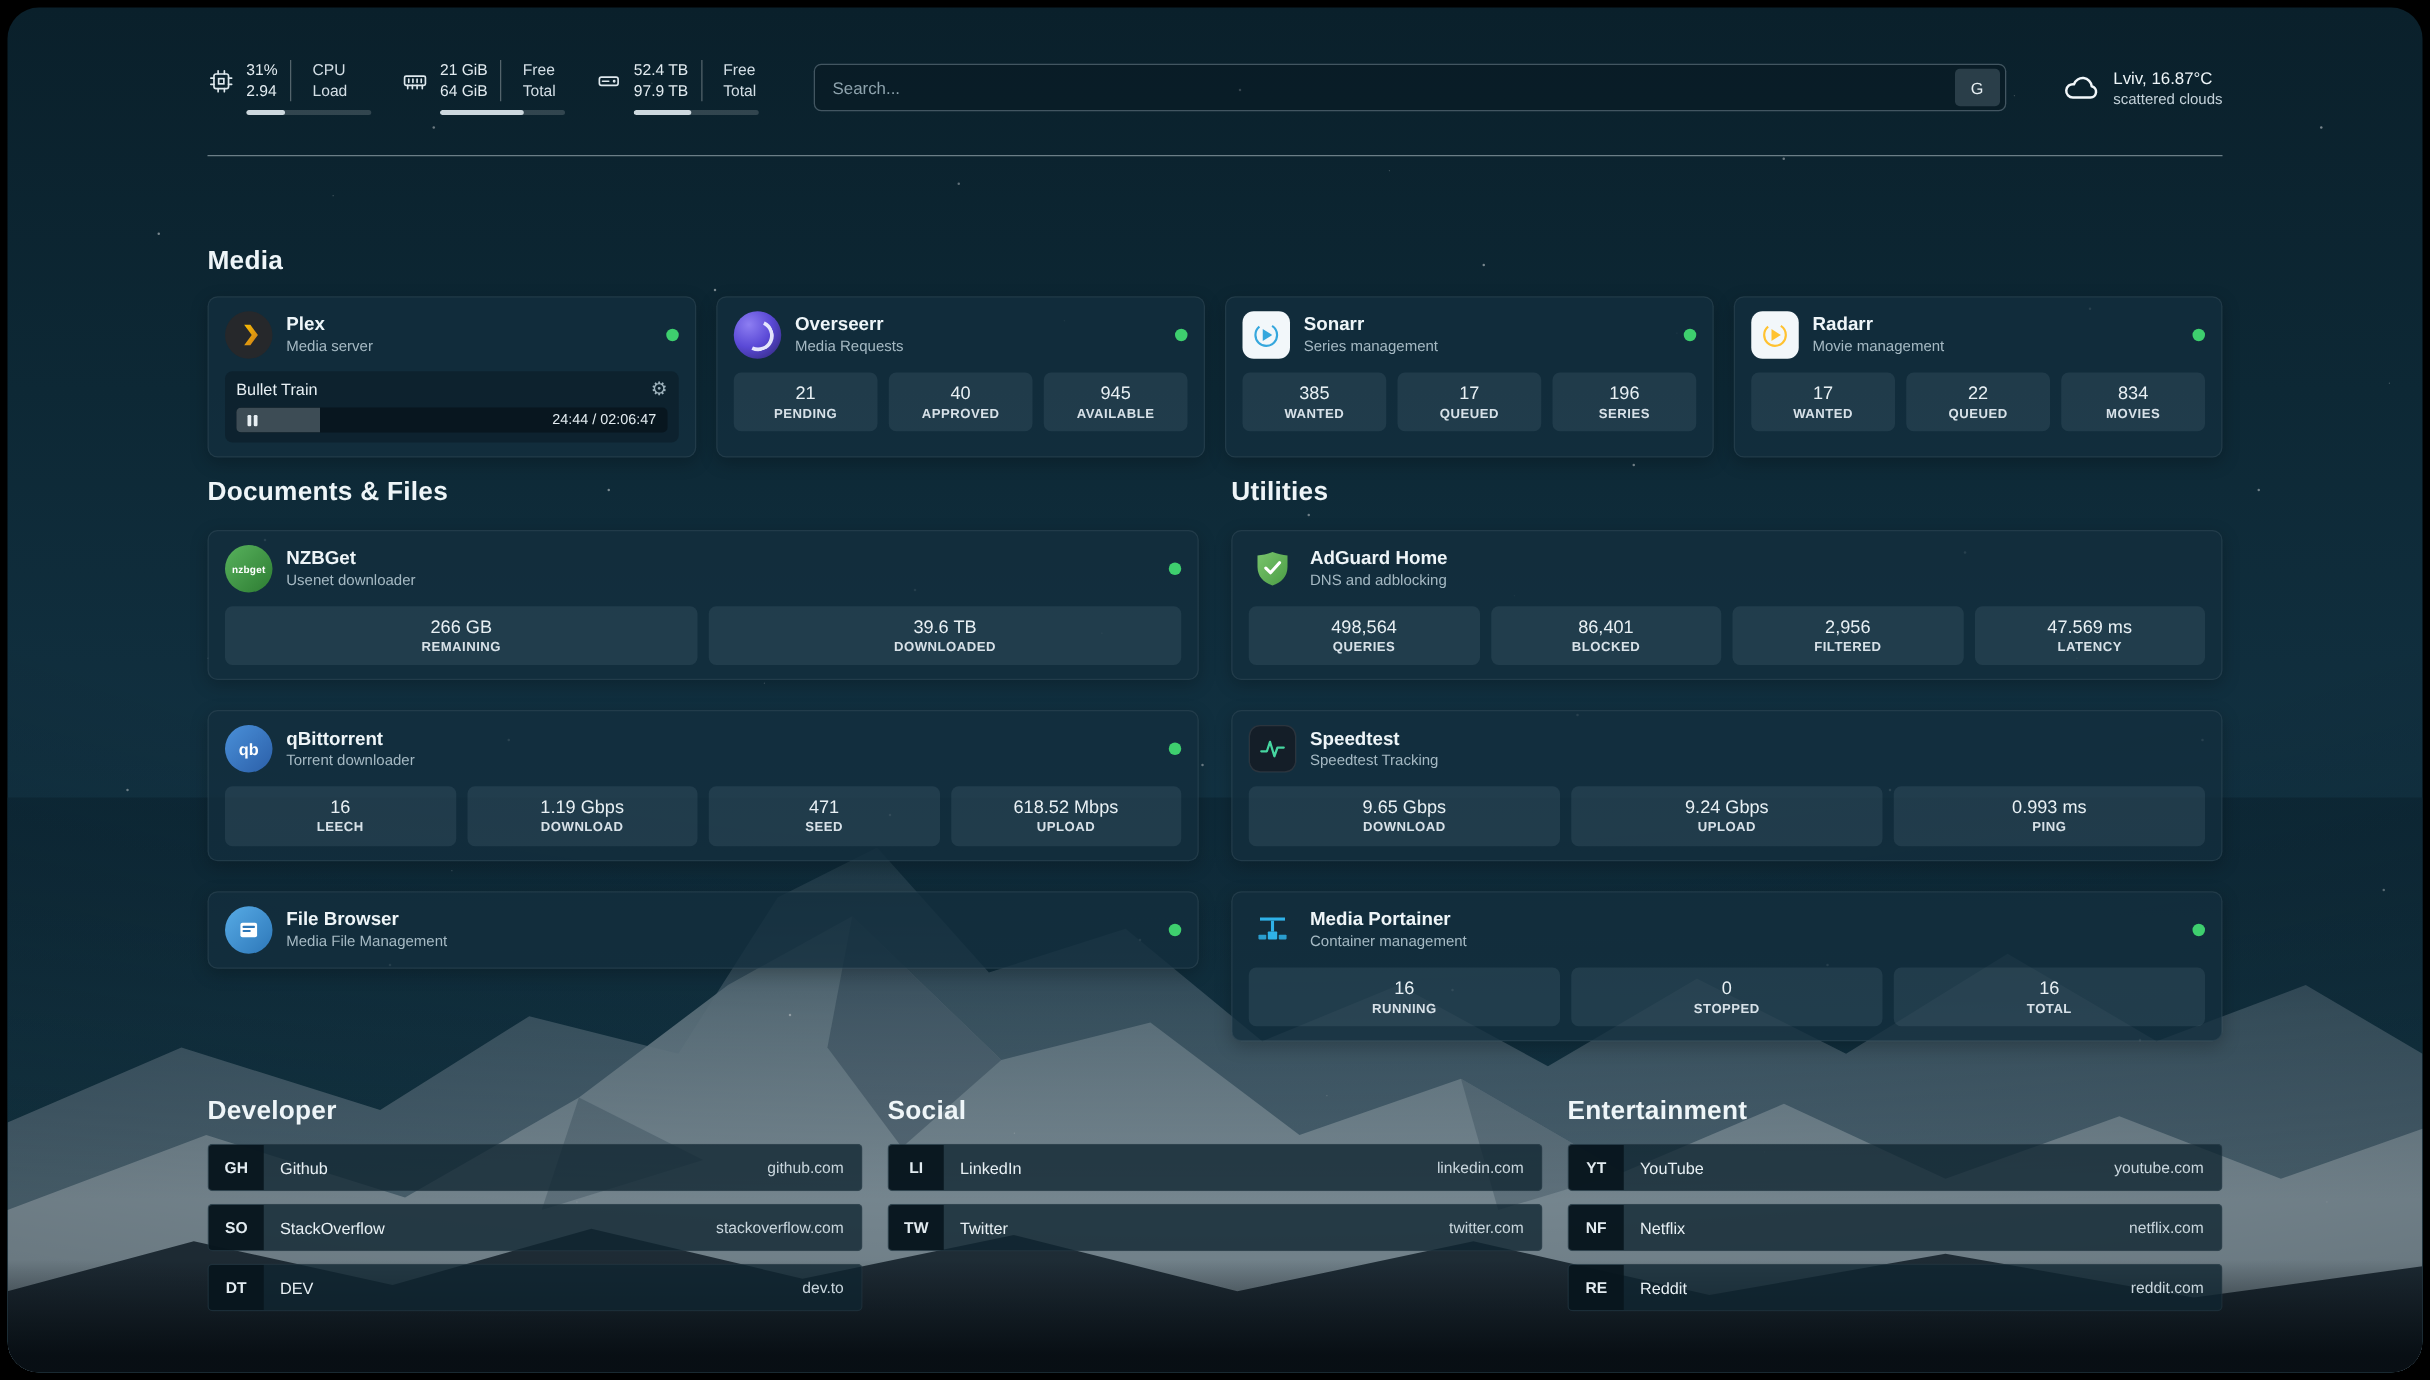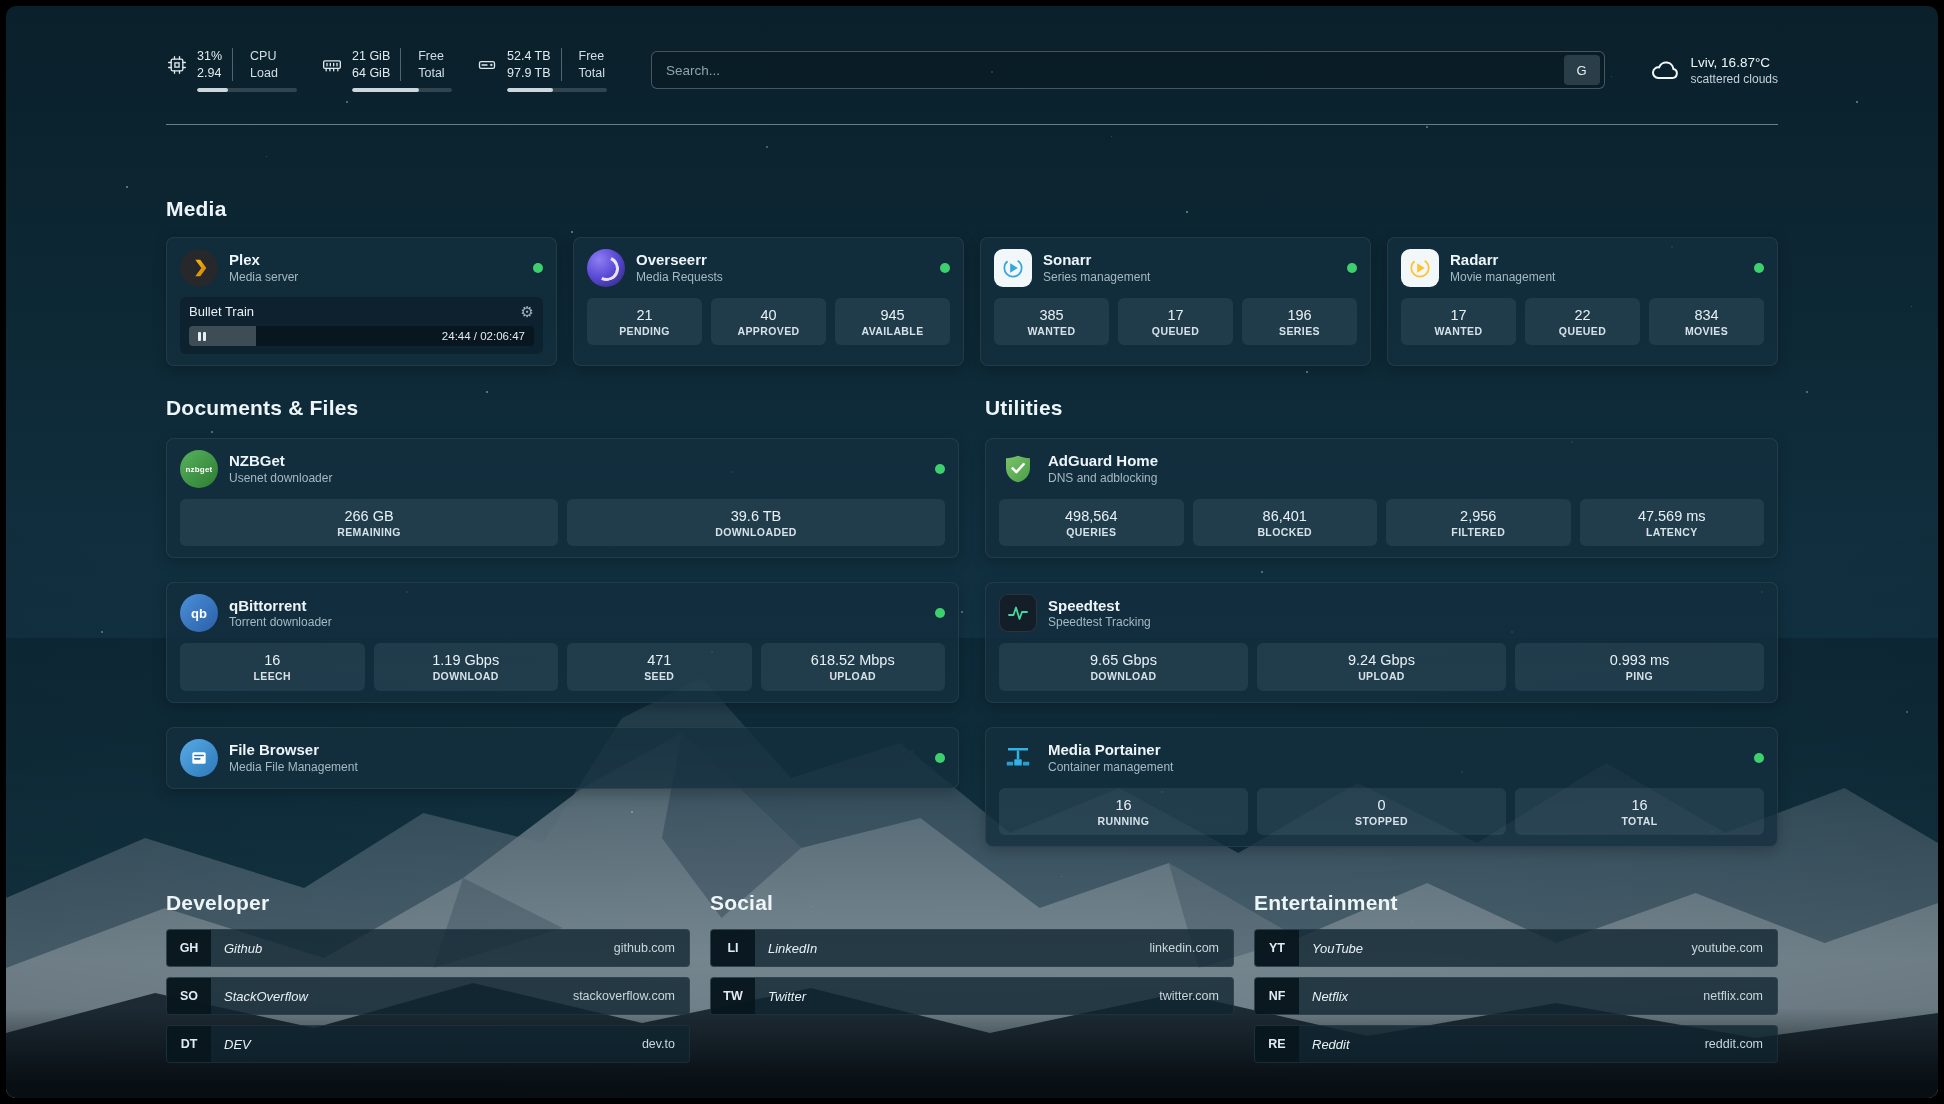--- a/index.html
+++ b/index.html
@@ -1,18 +1,18 @@
 <!DOCTYPE html>
 <html><head>
 <meta charset="utf-8">
 <style>
   * { box-sizing: border-box; margin: 0; padding: 0; }
   html,body { background:#000; font-family:"Liberation Sans","DejaVu Sans",sans-serif; }
   .frame { position:relative; width:1944px; height:1104px; background:#000; overflow:hidden; }
-  .screen { position:absolute; inset:6px; border-radius:10px; overflow:hidden;
+  .screen { position:absolute; inset:6px; border-radius:25px; overflow:hidden;
     background:linear-gradient(180deg,#0a202b 0%,#0d2835 28%,#113040 55%,#153a4b 78%,#18404f 100%); }
 
   
   .mountains { position:absolute; left:0; right:0; bottom:0; height:460px; width:100%; }
   .haze { position:absolute; left:0; right:0; bottom:0; height:460px;
     background:linear-gradient(180deg, rgba(13,40,54,0.95) 0%, rgba(13,40,54,0.35) 38%, rgba(13,40,54,0) 70%); pointer-events:none; }
   .bottomfade { position:absolute; left:0; right:0; bottom:0; height:90px;
     background:linear-gradient(180deg, rgba(6,12,17,0) 0%, rgba(6,12,17,0.9) 85%); pointer-events:none; }
   .vignette { position:absolute; inset:0; pointer-events:none;
     background:radial-gradient(130% 95% at 50% 8%, rgba(0,0,0,0) 55%, rgba(0,0,0,0.28) 100%); }
@@ -86,21 +86,21 @@
   .np-row { display:flex; align-items:center; }
   .np-title { font-size:13px; color:#e8f0f4; }
   .gear { margin-left:auto; color:#9fb3bd; font-size:15px; cursor:pointer; line-height:1; }
   .player { position:relative; margin-top:7px; height:20px; border-radius:4px; background:rgba(8,20,28,.85); overflow:hidden;
     display:flex; align-items:center; padding:0 9px; }
   .p-fill { position:absolute; left:0; top:0; bottom:0; background:rgba(216,232,240,.26); }
   .p-pause { position:relative; display:flex; gap:2px; }
   .p-pause i { display:block; width:3px; height:9px; background:#e8eff3; border-radius:1px; }
   .p-time { position:relative; margin-left:auto; font-size:11.5px; color:#e2ebf0; }
 
-  .cols { margin-top:30px; display:grid; grid-template-columns:1fr 1fr; gap:26px; align-items:start; }
+  .cols { margin-top:16px; display:grid; grid-template-columns:1fr 1fr; gap:26px; align-items:start; }
   .col { display:flex; flex-direction:column; gap:24px; }
   .col .section-title { margin-bottom:-6px; }
 
   
   .app-icon { width:38px; height:38px; border-radius:50%; flex:none; display:flex; align-items:center; justify-content:center; overflow:hidden; position:relative; }
   .icon-plex { background:#26282b; }
   .icon-overseerr { background:radial-gradient(circle at 32% 28%, #8d7ef2 0%, #5a49d6 48%, #2c2470 100%); }
   .icon-overseerr::after { content:""; width:19px; height:19px; border-radius:50%;
     border:3px solid rgba(240,243,255,.92); border-top-color:transparent; border-left-color:transparent; transform:rotate(-20deg); }
   .icon-sonarr, .icon-radarr { background:#f2f7fa; border-radius:9px; }
@@ -110,21 +110,21 @@
   .icon-speedtest { background:#141e28; border-radius:9px; border:1px solid rgba(255,255,255,.1); }
   .icon-fb { background:linear-gradient(135deg,#57abe6,#2d77b8); }
 
   
   .bm-section { margin-top:44px; display:grid; grid-template-columns:1fr 1fr 1fr; gap:20px; align-items:start; }
   .bm-col .section-title { margin-bottom:14px; }
   .bm-row { display:flex; align-items:center; height:38px; margin-bottom:10px; border-radius:4px;
     background:rgba(15,37,49,.78); border:1px solid rgba(255,255,255,.05); overflow:hidden; cursor:pointer; }
   .bm-abbr { width:44px; align-self:stretch; flex:none; background:rgba(8,21,29,.9); color:#e2ebf0;
     display:flex; align-items:center; justify-content:center; font-size:12.5px; font-weight:700; }
-  .bm-name { margin-left:13px; font-size:13px; color:#e8f0f4;font-style:italic; }
+  .bm-name { margin-left:13px; font-size:13px; color:#e8f0f4; }
   .bm-url { margin-left:auto; margin-right:14px; font-size:12.5px; color:#c9d6dd; }
 </style>
 </head>
 <body>
 
 <div class="frame">
 <div class="screen">
 
   <svg class="mountains" viewBox="0 0 1944 460" preserveAspectRatio="none">
     <polygon fill="#6d8594" opacity="0.75" points="0,260 140,200 300,250 420,175 540,205 620,80 700,40 790,140 900,105 1010,195 1120,150 1240,215 1360,145 1480,205 1610,125 1730,195 1850,150 1944,205 1944,460 0,460"></polygon>

